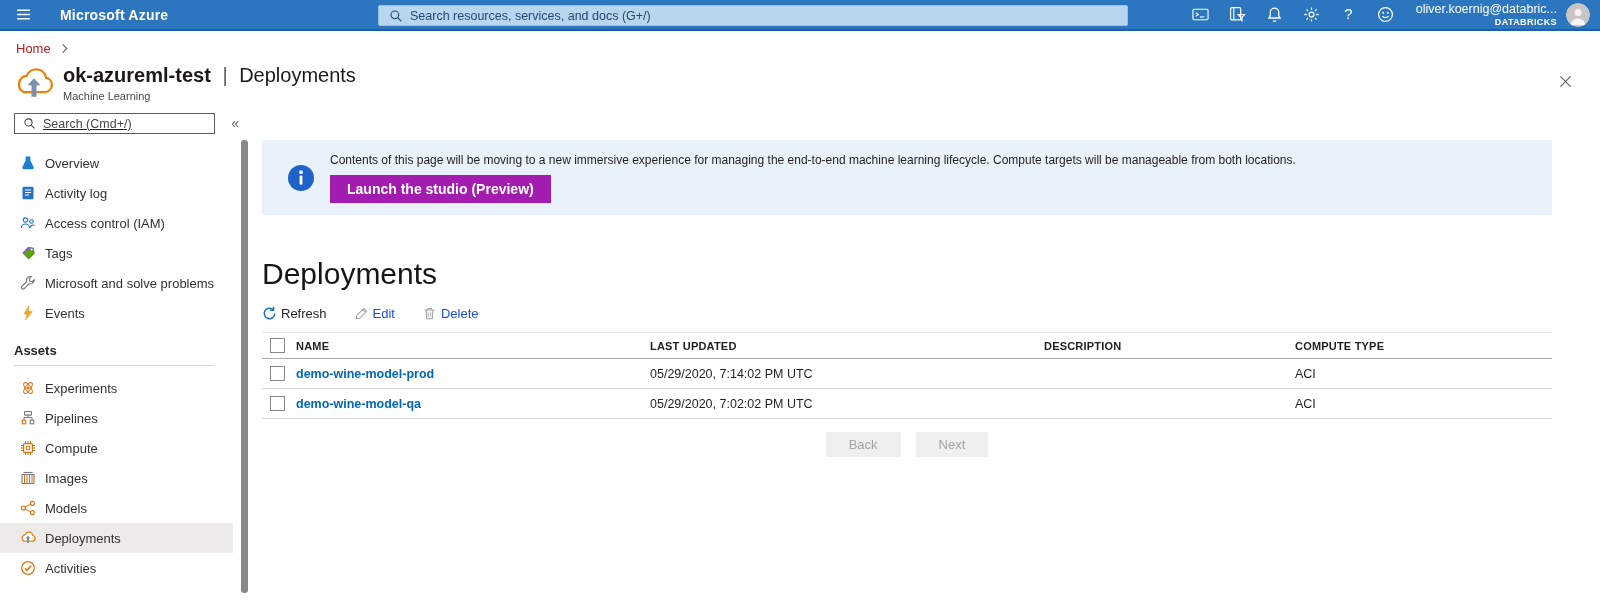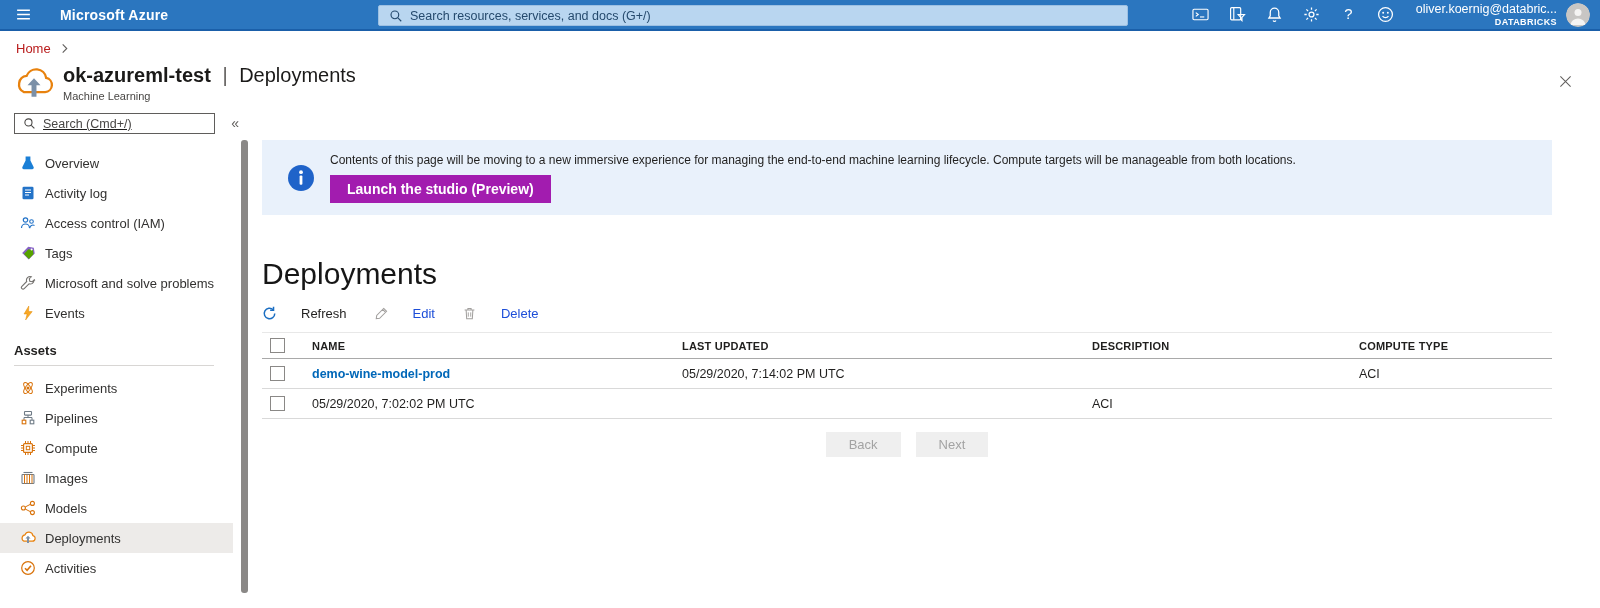--- a/index.html
+++ b/index.html
@@ -66,29 +66,29 @@
   
   .main { flex:1; padding:30px 48px 0 12px; }
   .banner { background:#e9f1fb; height:75px; display:flex; align-items:center; padding:0 25px; }
   .banner-icon { width:28px; height:28px; flex:none; }
   .banner-body { margin-left:15px; }
   .banner-text { font-size:12px; color:#201f1e; }
   .studio-btn { margin-top:8px; background:#a21caf; color:#fff; border:none; cursor:pointer;
     font-size:14px; font-weight:bold; padding:6px 17px; font-family:inherit; }
   .page-heading { margin-top:42px; font-size:30px; font-weight:400; color:#161616; }
   .toolbar { margin-top:15px; display:flex; align-items:center; gap:27px; }
-  .tb-btn { display:flex; align-items:center; gap:24px; background:none; border:none; cursor:pointer;
+  .tb-btn { display:flex; align-items:center; gap:4px; background:none; border:none; cursor:pointer;
     font-size:13px; font-family:inherit; color:#201f1e; }
   .tb-btn .js-icon { width:15px; height:15px; }
   .tb-btn.is-disabled { color:#1d4ed8; cursor:default; }
   .tb-btn.is-disabled .js-icon { color:#a19f9d; }
   .tb-btn .refresh-color { color:#1b6ec2; }
 
   .grid-table { margin-top:11px; }
-  .thead, .trow { display:grid; grid-template-columns:34px 354px 394px 251px 1fr; align-items:center;gap:16px; }
+  .thead, .trow { display:grid; grid-template-columns:34px 354px 394px 251px 1fr; align-items:center; }
   .thead { height:27px; border-top:1px solid #e8e8e8; border-bottom:1px solid #a9a9a9; }
   .th { font-size:11px; font-weight:bold; color:#201f1e; letter-spacing:.2px; }
   .trow { height:30px; border-bottom:1px solid #d9d9d9; }
   .cb { width:15px; height:15px; border:1px solid #8a8886; background:#fff; margin-left:8px; cursor:pointer; }
   .name-link { color:#0067b8; font-weight:bold; font-size:12.5px; cursor:pointer; }
   .cell { font-size:12.5px; color:#201f1e; }
   .pager { display:flex; justify-content:center; gap:15px; margin-top:13px; }
   .pg-btn { background:#efefef; border:none; color:#a3a3a3; font-size:13px; padding:5px 23px; font-family:inherit; }
 </style>
 </head>
@@ -426,20 +426,21 @@
       <div>
           <div class="trow">
     <span class="cb"></span>
     <span class="name-link">demo-wine-model-prod</span>
     <span class="cell cell-updated">05/29/2020, 7:14:02 PM UTC</span>
     <span class="cell cell-desc"></span>
     <span class="cell cell-compute">ACI</span>
   </div>
           <div class="trow">
     <span class="cb"></span>
+    <span class="name-link">demo-wine-model-qa</span>
     <span class="cell cell-updated">05/29/2020, 7:02:02 PM UTC</span>
     <span class="cell cell-desc"></span>
     <span class="cell cell-compute">ACI</span>
   </div>
         </div>
     </div>
 
     <div class="pager">
       <button class="pg-btn">Back</button>
       <button class="pg-btn">Next</button>

